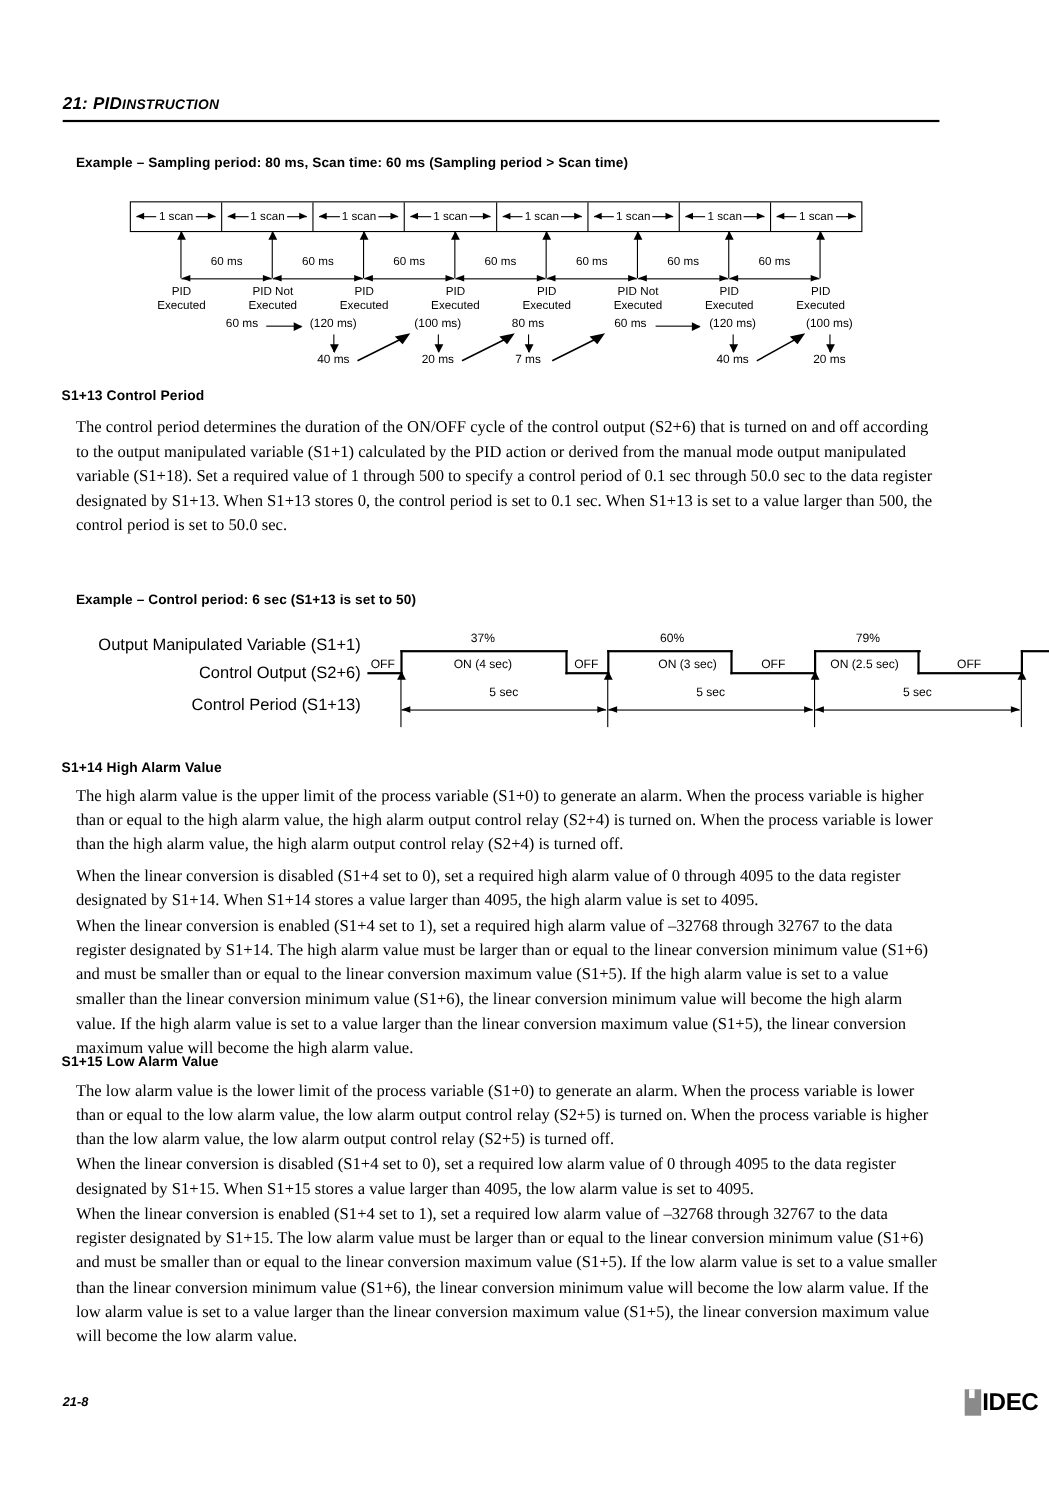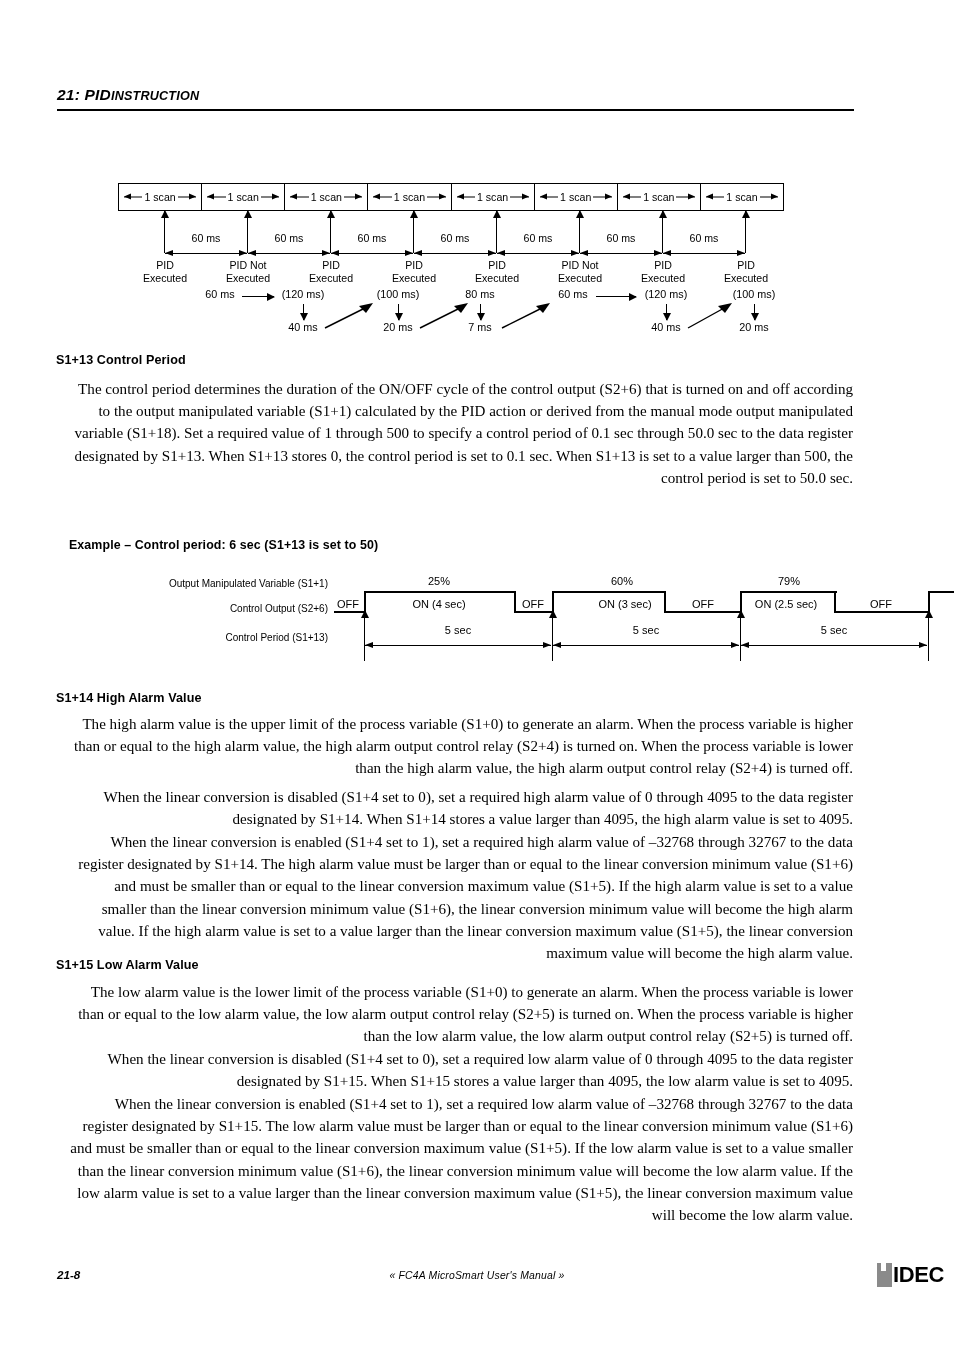--- a/index.html
+++ b/index.html
@@ -66,21 +66,21 @@
     font-size: 12.6px;
     letter-spacing: 0.1px;
     white-space: nowrap;
   }
   .para {
     position: absolute;
     left: 69px;
     width: 784px;
     font-size: 15.1px;
     line-height: 22.2px;
-    text-align: right;
+    text-align: left;
   }
 
   
   .diag1 {
     position: absolute;
     left: 118px;
     top: 183px;
     width: 666px;
     height: 150px;
   }
@@ -243,21 +243,21 @@
     position: absolute;
     left: 88px;
     top: 575px;
     width: 740px;
     height: 86px;
   }
   .d2-lab {
     position: absolute;
     right: 0;
     font-family: "Liberation Sans", "DejaVu Sans", sans-serif;
-    font-size: 10px;
+    font-size: 15px;
     white-space: nowrap;
     text-align: right;
   }
   .d2-labcol {
     position: absolute;
     left: 0; top: 0;
     width: 240px;
     height: 86px;
   }
   .wave {
@@ -386,20 +386,21 @@
 </head>
 <body>
 
 <div class="page">
 
   <div class="hdr">
     <div class="hdr-title"><span>21:</span> <span>PID</span><span class="smallcap">INSTRUCTION</span></div>
     <div class="hdr-rule"></div>
   </div>
 
+  <div class="exhead" style="left:69px; top:141px;">Example – Sampling period: 80 ms, Scan time: 60 ms (Sampling period &gt; Scan time)</div>
 
   <div class="diag1">
 
     <div class="scanrow">
       <div class="scanbox">
         <div class="dbl"></div>
         <span class="lbl">1 scan</span>
       </div>
       <div class="scanbox">
         <div class="dbl"></div>
@@ -552,22 +553,22 @@
       <div class="wline wh" style="left:330px; top:36px; width:78px;"></div>
 
       <div class="wline wv" style="left:406px; top:16px; height:22px;"></div>
       <div class="wline wh" style="left:406px; top:16px; width:97px;"></div>
       <div class="wline wv" style="left:500px; top:16px; height:22px;"></div>
       <div class="wline wh" style="left:500px; top:36px; width:96px;"></div>
 
       <div class="wline wv" style="left:594px; top:16px; height:22px;"></div>
       <div class="wline wh" style="left:594px; top:16px; width:30px;"></div>
 
-      <div class="pct" style="left:105px;">25%</div>
-      <div class="pct" style="left:288px;">60%</div>
+      <div class="pct" style="left:105px;">37%</div>
+      <div class="pct" style="left:277px;">60%</div>
       <div class="pct" style="left:455px;">79%</div>
 
       <div class="onoff" style="left:14px;  top:23px;">OFF</div>
       <div class="onoff" style="left:105px; top:23px;">ON (4 sec)</div>
       <div class="onoff" style="left:199px; top:23px;">OFF</div>
       <div class="onoff" style="left:275px; top:23px;margin-left:16px;">ON (3 sec)</div>
       <div class="onoff" style="left:369px; top:23px;">OFF</div>
       <div class="onoff" style="left:452px; top:23px;">ON (2.5 sec)</div>
       <div class="onoff" style="left:547px; top:23px;">OFF</div>
 
@@ -595,19 +596,18 @@
   <div class="para" style="top:713px;font-family:Liberation Serif, serif;">The high alarm value is the upper limit of the process variable (S1+0) to generate an alarm. When the process variable is higher than or equal to the high alarm value, the high alarm output control relay (S2+4) is turned on. When the process variable is lower than the high alarm value, the high alarm output control relay (S2+4) is turned off.</div>
   <div class="para" style="top:786px;">When the linear conversion is disabled (S1+4 set to 0), set a required high alarm value of 0 through 4095 to the data register designated by S1+14. When S1+14 stores a value larger than 4095, the high alarm value is set to 4095.</div>
   <div class="para" style="top:831px;">When the linear conversion is enabled (S1+4 set to 1), set a required high alarm value of –32768 through 32767 to the data register designated by S1+14. The high alarm value must be larger than or equal to the linear conversion minimum value (S1+6) and must be smaller than or equal to the linear conversion maximum value (S1+5). If the high alarm value is set to a value smaller than the linear conversion minimum value (S1+6), the linear conversion minimum value will become the high alarm value. If the high alarm value is set to a value larger than the linear conversion maximum value (S1+5), the linear conversion maximum value will become the high alarm value.</div>
 
   <div class="sechead" style="left:56px; top:958px;">S1+15  Low Alarm Value</div>
   <div class="para" style="top:981px;">The low alarm value is the lower limit of the process variable (S1+0) to generate an alarm. When the process variable is lower than or equal to the low alarm value, the low alarm output control relay (S2+5) is turned on. When the process variable is higher than the low alarm value, the low alarm output control relay (S2+5) is turned off.</div>
   <div class="para" style="top:1048px;">When the linear conversion is disabled (S1+4 set to 0), set a required low alarm value of 0 through 4095 to the data register designated by S1+15. When S1+15 stores a value larger than 4095, the low alarm value is set to 4095.</div>
   <div class="para" style="top:1093px;">When the linear conversion is enabled (S1+4 set to 1), set a required low alarm value of –32768 through 32767 to the data register designated by S1+15. The low alarm value must be larger than or equal to the linear conversion minimum value (S1+6) and must be smaller than or equal to the linear conversion maximum value (S1+5). If the low alarm value is set to a value smaller than the linear conversion minimum value (S1+6), the linear conversion minimum value will become the low alarm value. If the low alarm value is set to a value larger than the linear conversion maximum value (S1+5), the linear conversion maximum value will become the low alarm value.</div>
 
   <div class="pageno">21-8</div>
-  <div class="foot-center"><span>« FC4A MicroSmart User's Manual »</span></div>
   <div class="logo">
     <div class="logo-mark"></div>
     <div class="logo-text">IDEC</div>
   </div>
 
 </div>
 
 </body></html>

